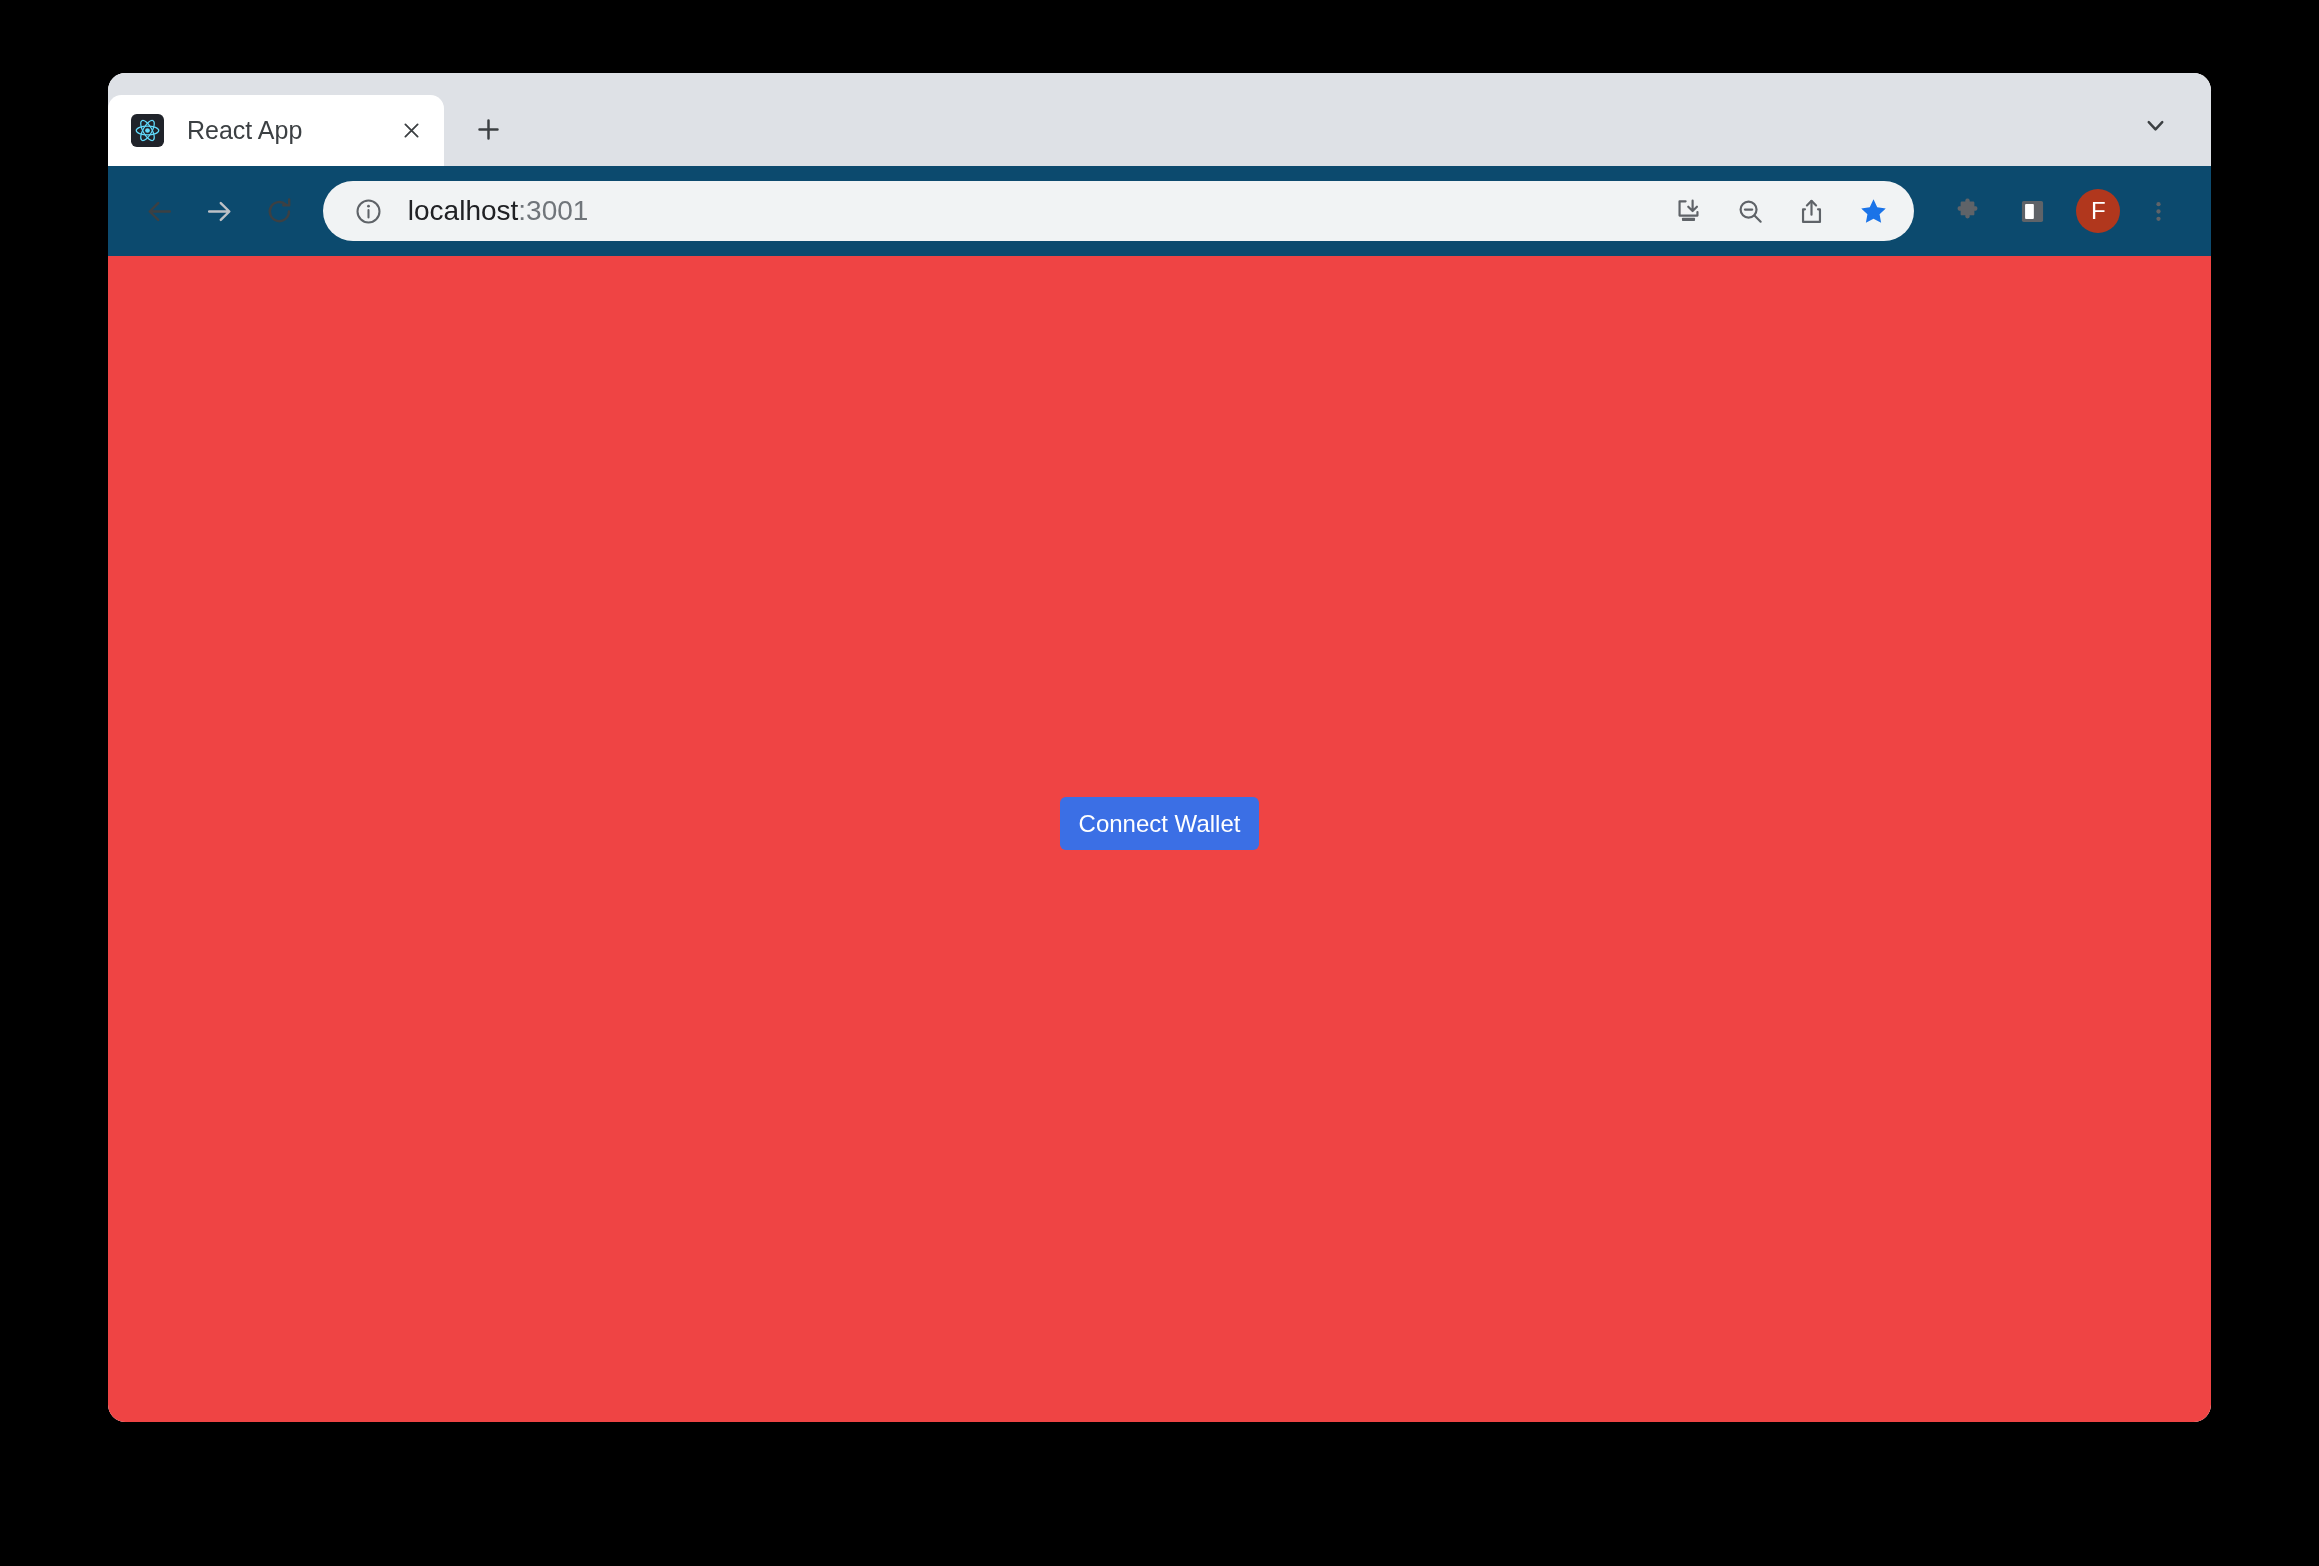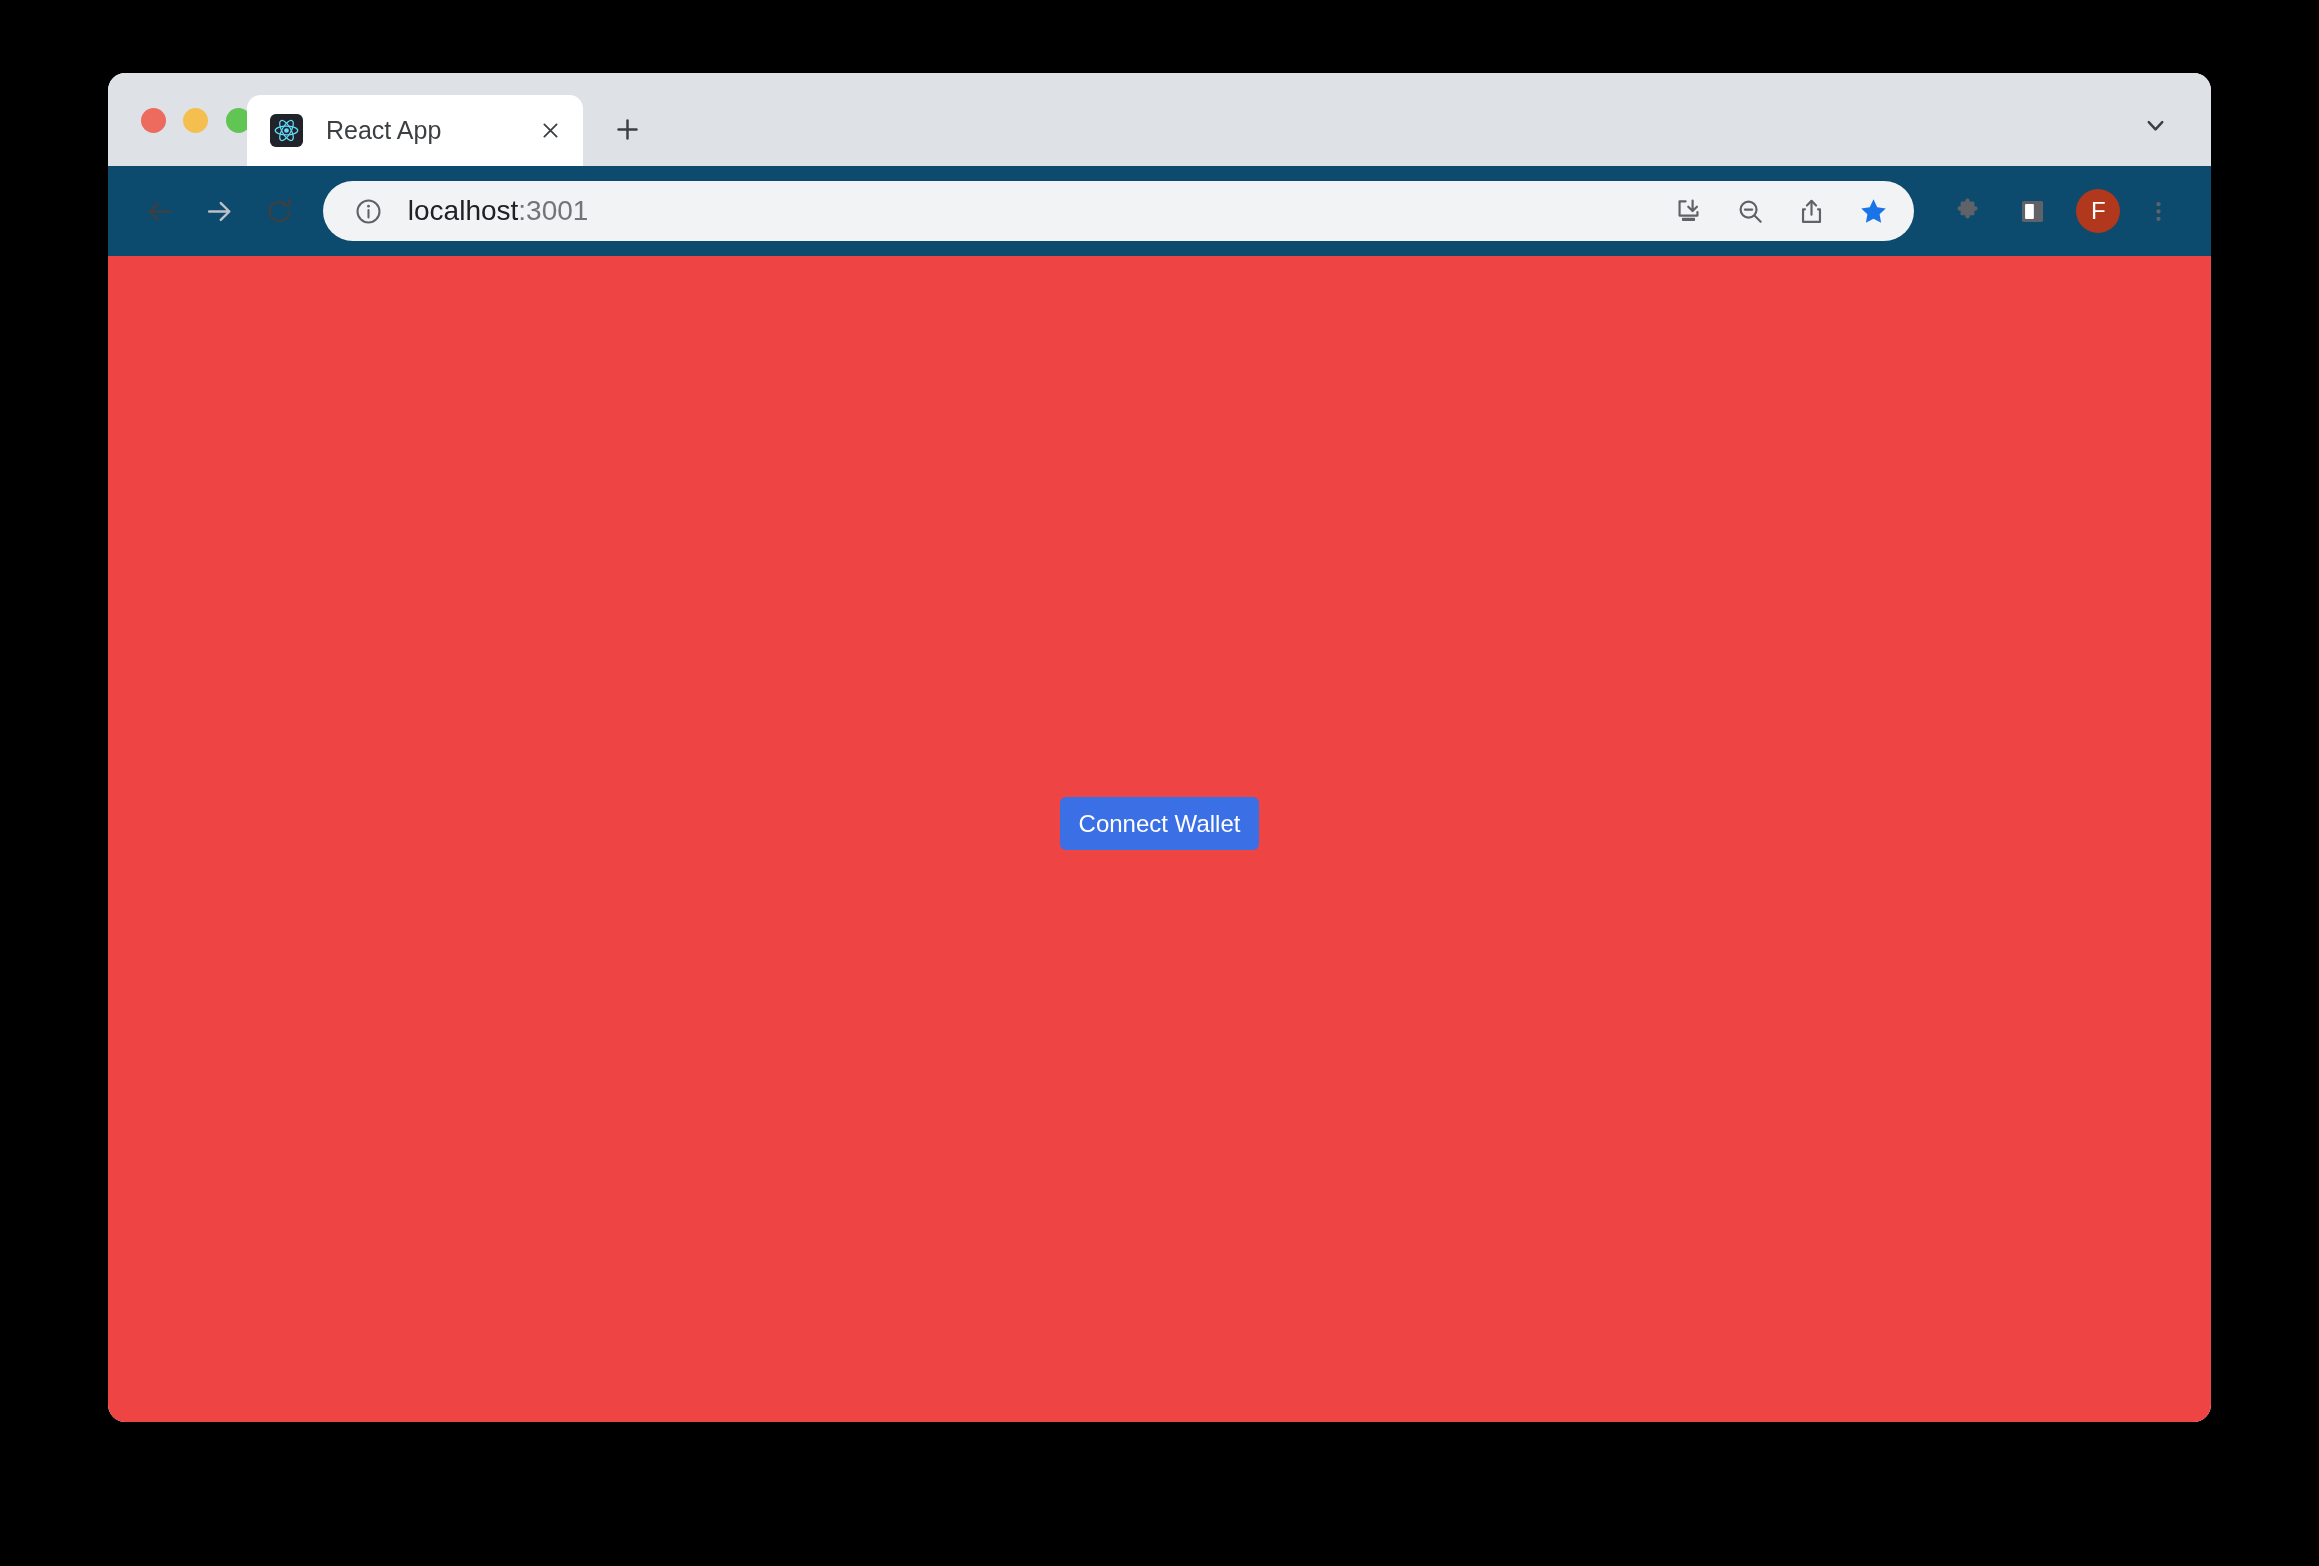--- a/index.html
+++ b/index.html
@@ -50,21 +50,20 @@
     height: 25px;
     border-radius: 50%;
   }
   .dot-close  { background: #ed6a5e; }
   .dot-min    { background: #f4bf4f; }
   .dot-max    { background: #61c554; }
 
   #tab-list {
     display: flex;
     align-items: flex-end;
-    margin-left: 139px;
     height: 93px;
   }
   .browser-tab {
     position: relative;
     display: flex;
     align-items: center;
     width: 336px;
     height: 71px;
     background: #ffffff;
     border-radius: 13.5px 13.5px 0 0;

